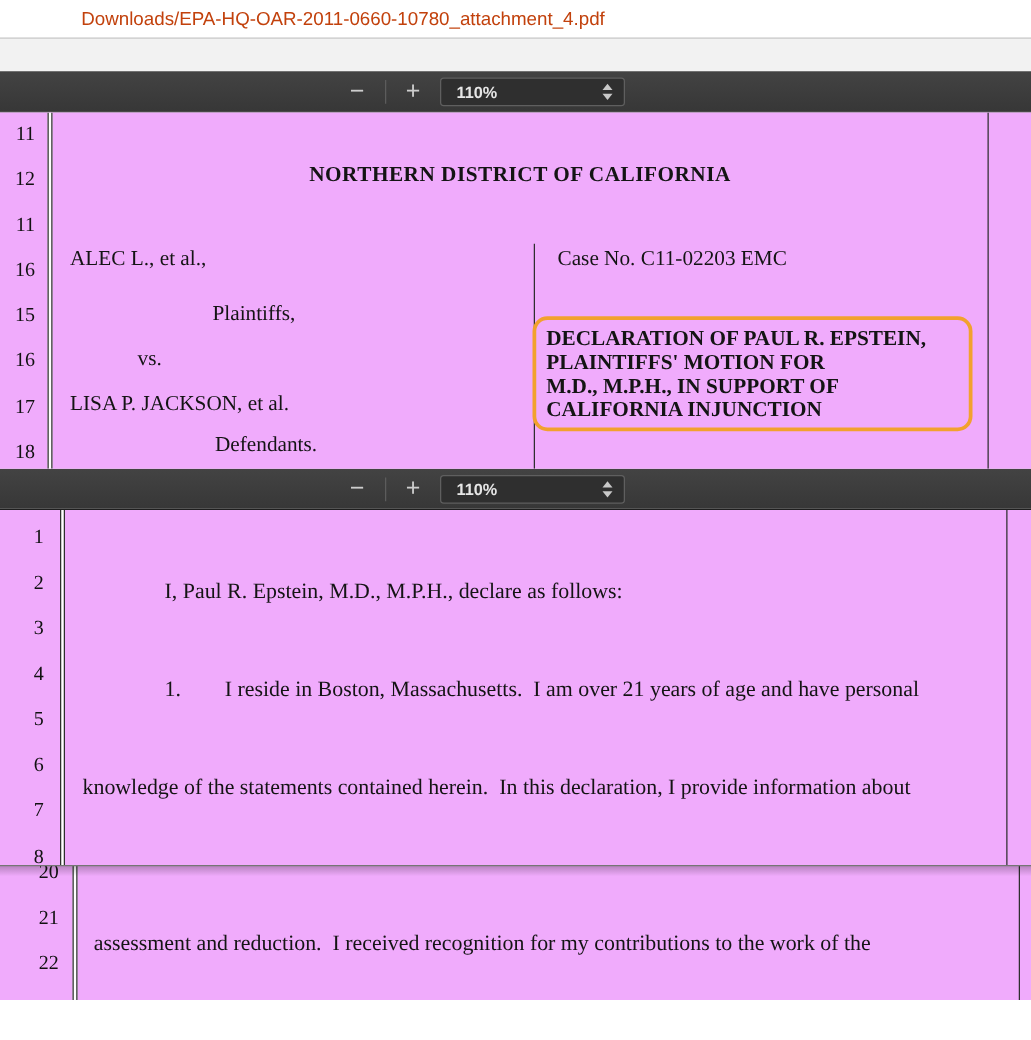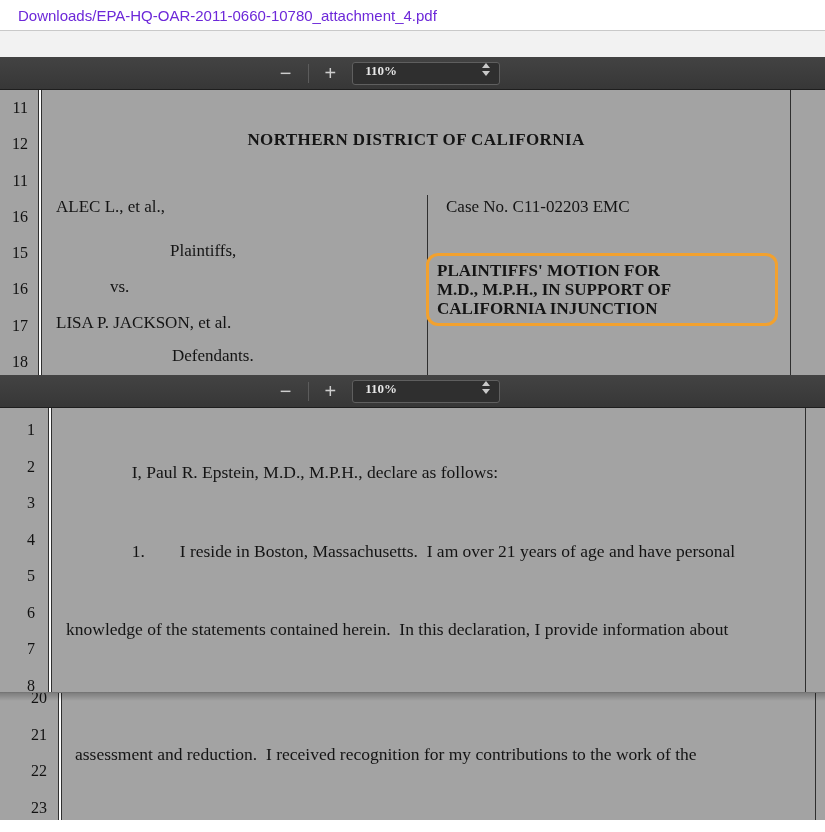--- a/index.html
+++ b/index.html
@@ -1,46 +1,46 @@
 <!DOCTYPE html>
 <html><head>
 <meta charset="utf-8">
 <style>
   html,body{margin:0;padding:0;}
   body{width:825px;height:832px;background:#fff;overflow:hidden;
        font-family:"Liberation Sans",sans-serif;}
 
   
   .titlebar{height:30px;display:flex;align-items:center;padding-left:18px;
-            font-size:15px;color:#6d28d9;background:#fff;}
+            font-size:15px;color:#c2410c;background:#fff;margin-left:47px;}
   .strip{height:27px;background:#f2f2f2;border-top:1px solid #c9c9c9;box-sizing:border-box;}
 
   .toolbar{height:33px;background:linear-gradient(#434343,#373737);
            border-bottom:1px solid #1e1e1e;box-sizing:border-box;
            display:flex;align-items:center;justify-content:center;}
   .tb-inner{display:flex;align-items:center;gap:11px;transform:translateX(-25px);}
   .tb-btn{color:#cdcdcd;font-size:20px;line-height:20px;background:none;border:none;
           padding:0 5px;font-family:"Liberation Sans",sans-serif;}
   .tb-div{width:1px;height:19px;background:#5c5c5c;}
   .tb-select{width:148px;height:23px;background:#2f2f2f;border:1px solid #5f5f5f;
-             border-radius:3px;display:flex;align-items:flex-start;justify-content:space-between;
+             border-radius:3px;display:flex;align-items:center;justify-content:space-between;
              padding:0 9px 0 12px;box-sizing:border-box;color:#e6e6e6;
-             font-size:13px;font-weight:bold;font-family:Liberation Serif, serif;}
+             font-size:13px;font-weight:bold;}
   .arrows{display:flex;flex-direction:column;gap:3px;}
   .arr-up{width:0;height:0;border-left:4px solid transparent;border-right:4px solid transparent;
           border-bottom:5px solid #c9c9c9;}
   .arr-dn{width:0;height:0;border-left:4px solid transparent;border-right:4px solid transparent;
           border-top:5px solid #c9c9c9;}
 
   
-  .page{position:relative;background:#a3a3a3;overflow:hidden;
+  .page{position:relative;background:#f0abfc;overflow:hidden;
         font-family:"Liberation Serif",serif;color:#141414;}
   #page1{height:285px;}
   #page2{height:284px;}
-  #page3{height:128px;text-decoration:underline;}
+  #page3{height:108px;text-decoration:underline;}
 
   .dline{position:absolute;top:0;bottom:0;width:2px;background:#fff;
          border-left:1px solid #2f2f2f;border-right:1px solid #2f2f2f;}
   .rline{position:absolute;top:0;bottom:0;width:1px;background:#2f2f2f;}
 
   .numcol{position:absolute;text-align:right;font-size:16px;color:#111;}
   .numcol div{line-height:36.3px;}
 
   
   #page1 .numcol{left:0;top:0;width:28px;}
@@ -119,20 +119,21 @@
     <div class="cap-left">
       <div style="top:2px;left:14px;text-align:right;">ALEC L., et al.,</div>
       <div style="top:46px;left:128px;">Plaintiffs,</div>
       <div style="top:82px;left:68px;">vs.</div>
       <div style="top:118px;left:14px;">LISA P. JACKSON, et al.</div>
       <div style="top:151px;left:130px;">Defendants.</div>
     </div>
     <div class="cap-right">
       <div class="txt" style="top:2px;">Case No. C11-02203 EMC</div>
       <div class="decl-box" style="border-color: rgb(242, 161, 46);">
+        <div>DECLARATION OF PAUL R. EPSTEIN,</div>
         <div>PLAINTIFFS' MOTION FOR</div>
         <div>M.D., M.P.H., IN SUPPORT OF</div>
         <div>CALIFORNIA INJUNCTION</div>
       </div>
       <div class="txt" style="top:153px;margin-top:44px;">Date:  November 21, 2011</div>
     </div>
   </div>
 </div>
 
 <div class="toolbar">

